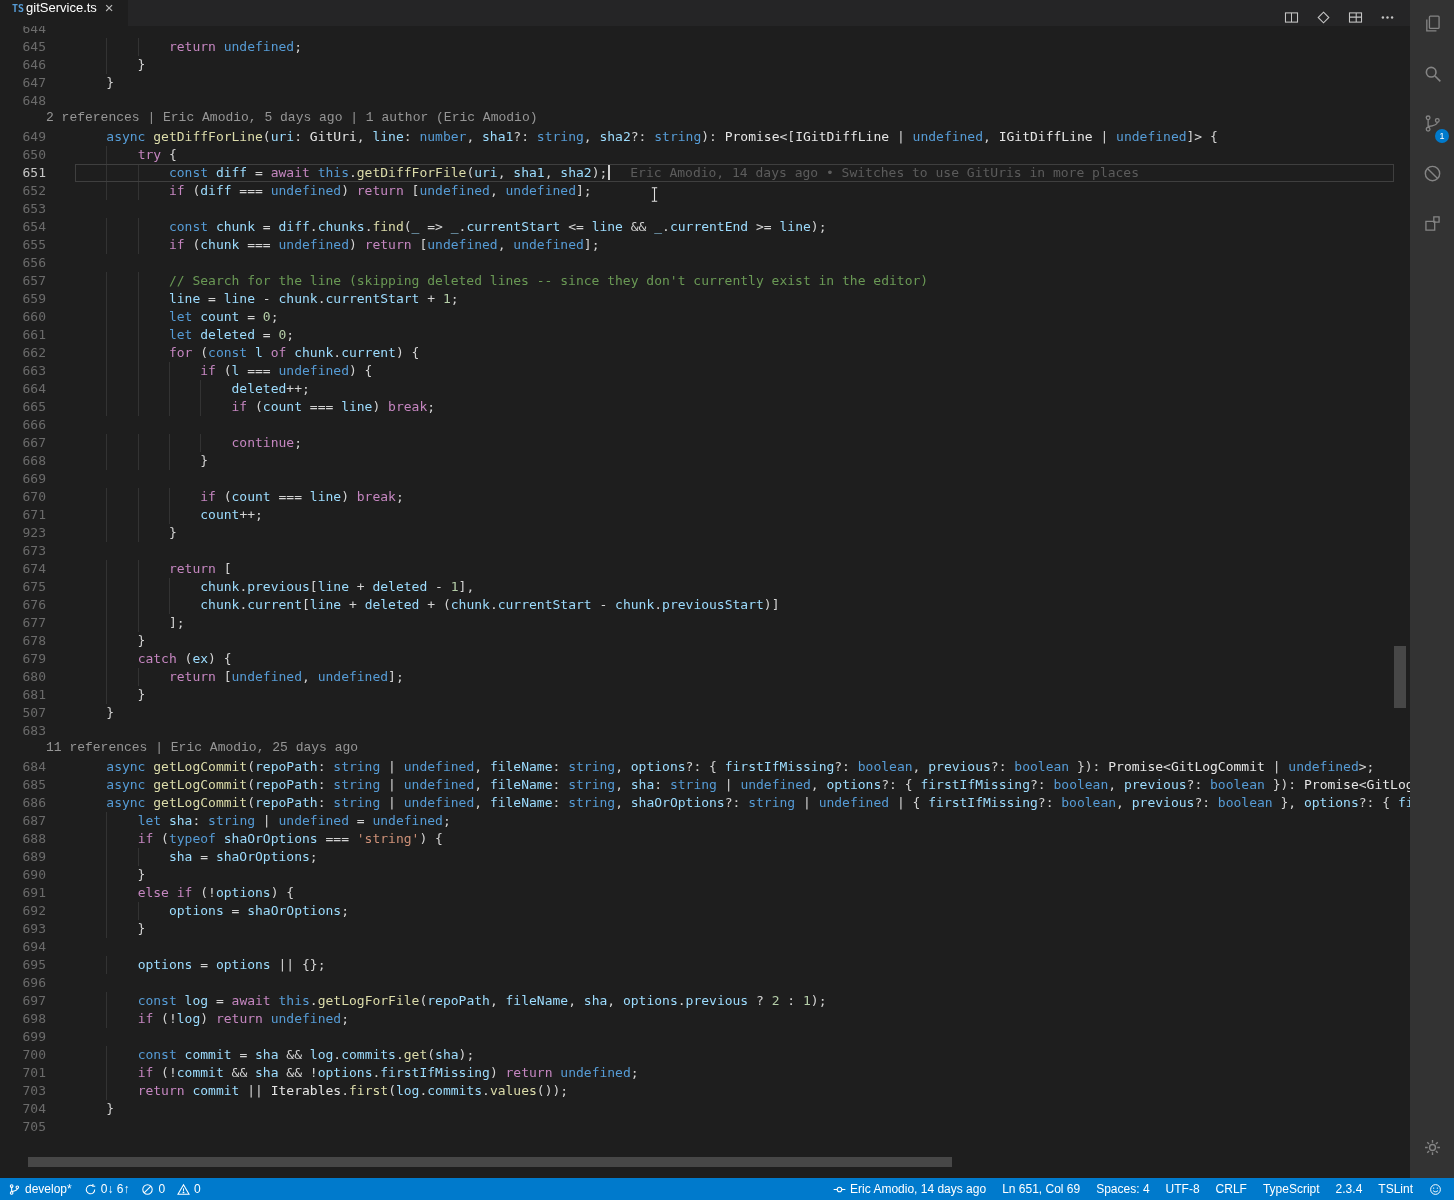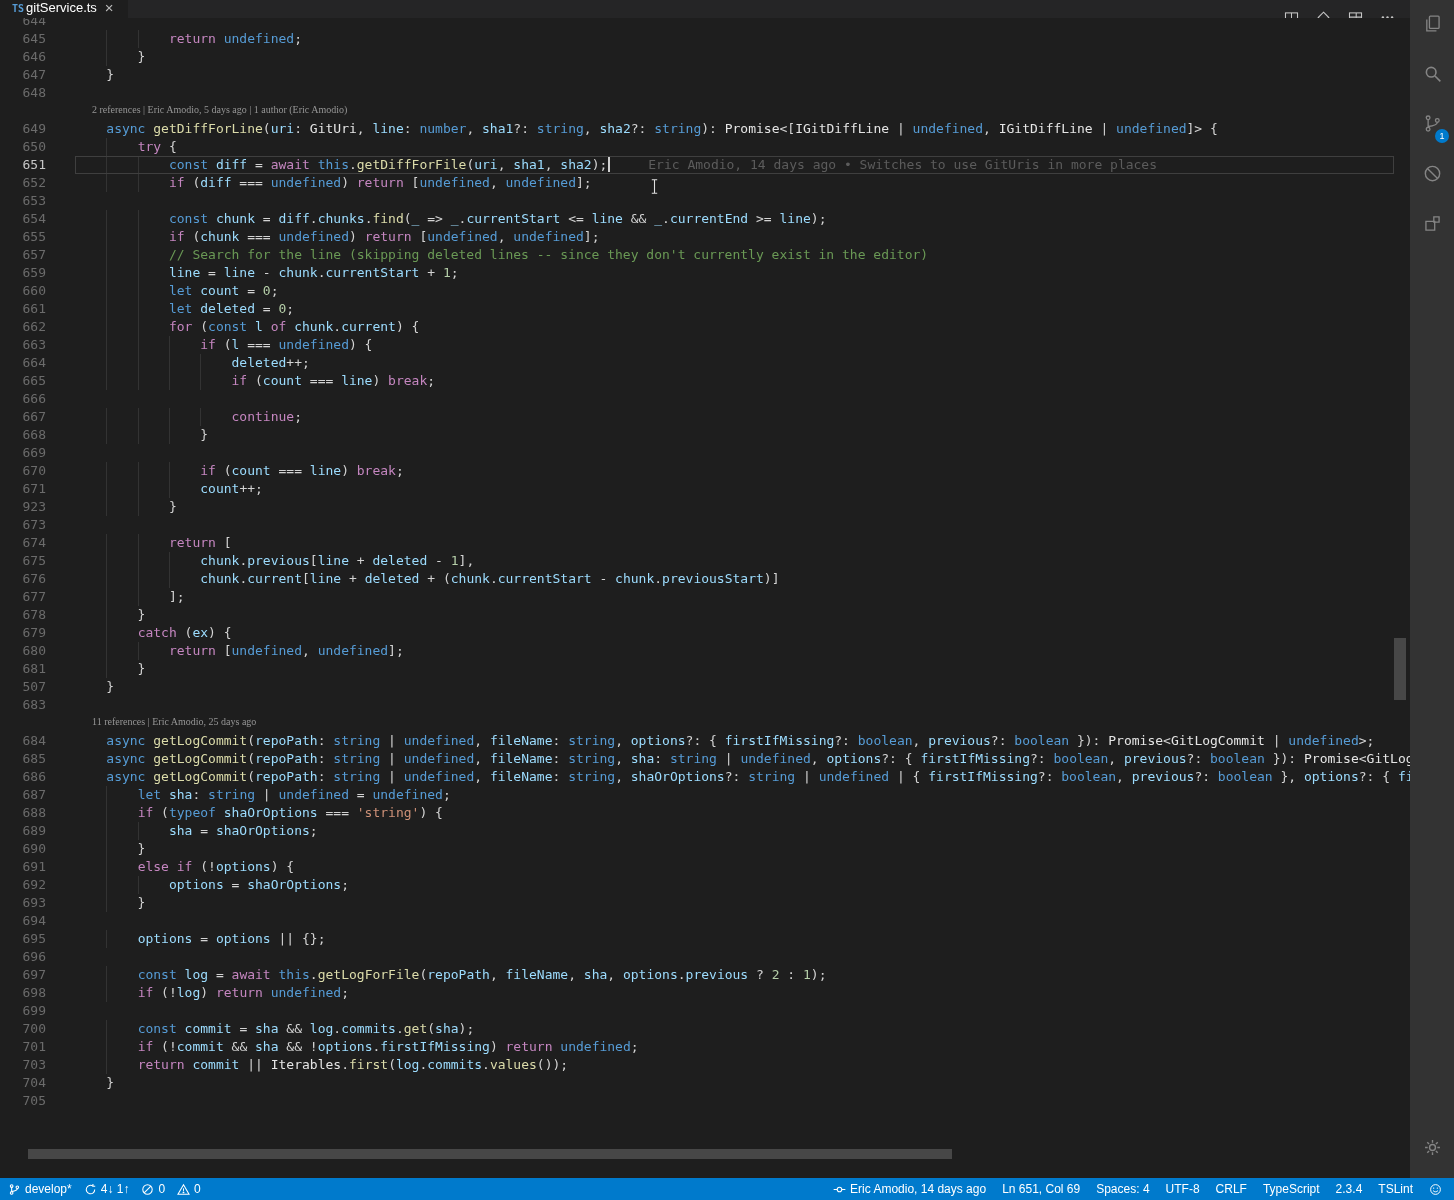--- a/index.html
+++ b/index.html
@@ -17,32 +17,32 @@
   .taction svg{width:17px;height:17px}
 
   
   .activitybar{position:absolute;left:1410px;top:0;width:44px;height:1178px;background:#333333;display:flex;flex-direction:column;align-items:center}
   .ab-item{width:44px;height:50px;display:flex;align-items:center;justify-content:center;color:#858585;position:relative;cursor:pointer}
   .ab-item svg{width:21px;height:21px}
   .ab-badge{position:absolute;right:5px;bottom:7px;min-width:14px;height:14px;border-radius:8px;background:#007acc;color:#fff;font-size:9px;line-height:14px;text-align:center;padding:0 2px}
   .ab-bottom{margin-top:auto;margin-bottom:4px}
 
   
-  .editor{position:absolute;left:0;top:18px;width:1410px;height:1143px;overflow:hidden;background:#1e1e1e;
+  .editor{position:absolute;left:0;top:26px;width:1410px;height:1143px;overflow:hidden;background:#1e1e1e;
           font-family:"DejaVu Sans Mono",monospace;font-size:13px;line-height:18px;color:#d4d4d4}
   .rows{margin-top:-6px;position:relative}
   .row{height:18px;white-space:pre;position:relative}
   .ln{display:inline-block;width:46px;text-align:right;color:#6b6b6b;margin-right:29px}
   .row.cur .ln{color:#c6c6c6}
   .cur-box{position:absolute;left:75px;right:16px;top:0;height:18px;border:1px solid #3f3f3f;pointer-events:none}
   .guide{position:absolute;top:0;width:1px;height:18px;background:#333333}
-  .codelens-row{height:18px;display:flex;align-items:flex-end;padding-left:92px;padding-bottom:1px;
-                font-family:Liberation Serif, serif;font-size:10px;color:#969696;cursor:pointer}
+  .codelens-row{height:18px;display:flex;align-items:flex-end;padding-left:46px;padding-bottom:1px;
+                font-family:Liberation Mono, monospace;font-size:13px;color:#969696;cursor:pointer}
   .caret{display:inline-block;width:2px;height:15px;background:#cfcfcf;vertical-align:-3px;margin-left:1px}
-  .blame{color:#5c5c5c;margin-left:38px}
+  .blame{color:#5c5c5c;margin-left:20px}
   .tk-kw{color:#569cd6}.tk-ct{color:#c586c0}.tk-ty{color:#e5e5e5}.tk-fn{color:#dcdcaa}.tk-vr{color:#9cdcfe}
   .tk-cm{color:#6a9955}.tk-nm{color:#b5cea8}.tk-st{color:#ce9178}.tk-pl{color:#d4d4d4}
   .vscroll{position:absolute;left:1394px;top:620px;width:12px;height:62px;background:rgba(121,121,121,.45)}
   .hscroll{position:absolute;left:28px;top:1131px;width:924px;height:10px;background:rgba(121,121,121,.45)}
   .ibeam{position:absolute;left:650px;top:160px;pointer-events:none}
   .ibeam svg{width:9px;height:17px}
 
   
   .statusbar{position:absolute;left:0;top:1178px;width:1454px;height:22px;background:#007acc;color:#ffffff;
              display:flex;align-items:center;font-size:12px;padding:0 8px}
@@ -98,20 +98,21 @@
         <div class="row"><span class="ln">647</span><span class="codetext"><span class="tk-pl">    }</span></span></div>
         <div class="row"><span class="ln">648</span><span class="codetext"></span></div>
         <div class="codelens-row">2 references | Eric Amodio, 5 days ago | 1 author (Eric Amodio)</div>
         <div class="row"><span class="ln">649</span><span class="codetext"><span class="tk-pl">    </span><span class="tk-kw">async</span><span class="tk-pl"> </span><span class="tk-fn">getDiffForLine</span><span class="tk-pl">(</span><span class="tk-vr">uri</span><span class="tk-pl">: </span><span class="tk-ty">GitUri</span><span class="tk-pl">, </span><span class="tk-vr">line</span><span class="tk-pl">: </span><span class="tk-kw">number</span><span class="tk-pl">, </span><span class="tk-vr">sha1</span><span class="tk-pl">?: </span><span class="tk-kw">string</span><span class="tk-pl">, </span><span class="tk-vr">sha2</span><span class="tk-pl">?: </span><span class="tk-kw">string</span><span class="tk-pl">): </span><span class="tk-ty">Promise</span><span class="tk-pl">&lt;[</span><span class="tk-ty">IGitDiffLine</span><span class="tk-pl"> | </span><span class="tk-kw">undefined</span><span class="tk-pl">, </span><span class="tk-ty">IGitDiffLine</span><span class="tk-pl"> | </span><span class="tk-kw">undefined</span><span class="tk-pl">]&gt; {</span></span></div>
         <div class="row"><span class="ln">650</span><span class="guide" style="left: 106.298px;"></span><span class="codetext"><span class="tk-pl">        </span><span class="tk-ct">try</span><span class="tk-pl"> {</span></span></div>
         <div class="row cur"><span class="ln">651</span><span class="guide" style="left: 106.298px;"></span><span class="guide" style="left: 137.596px;"></span><span class="codetext"><span class="tk-pl">            </span><span class="tk-kw">const</span><span class="tk-pl"> </span><span class="tk-vr">diff</span><span class="tk-pl"> = </span><span class="tk-ct">await</span><span class="tk-pl"> </span><span class="tk-kw">this</span><span class="tk-pl">.</span><span class="tk-fn">getDiffForFile</span><span class="tk-pl">(</span><span class="tk-vr">uri</span><span class="tk-pl">, </span><span class="tk-vr">sha1</span><span class="tk-pl">, </span><span class="tk-vr">sha2</span><span class="tk-pl">);</span></span><span class="caret"></span><span class="blame">Eric Amodio, 14 days ago • Switches to use GitUris in more places</span><div class="cur-box"></div></div>
         <div class="row"><span class="ln">652</span><span class="guide" style="left: 106.298px;"></span><span class="guide" style="left: 137.596px;"></span><span class="codetext"><span class="tk-pl">            </span><span class="tk-ct">if</span><span class="tk-pl"> (</span><span class="tk-vr">diff</span><span class="tk-pl"> === </span><span class="tk-kw">undefined</span><span class="tk-pl">) </span><span class="tk-ct">return</span><span class="tk-pl"> [</span><span class="tk-kw">undefined</span><span class="tk-pl">, </span><span class="tk-kw">undefined</span><span class="tk-pl">];</span></span></div>
         <div class="row"><span class="ln">653</span><span class="codetext"></span></div>
         <div class="row"><span class="ln">654</span><span class="guide" style="left: 106.298px;"></span><span class="guide" style="left: 137.596px;"></span><span class="codetext"><span class="tk-pl">            </span><span class="tk-kw">const</span><span class="tk-pl"> </span><span class="tk-vr">chunk</span><span class="tk-pl"> = </span><span class="tk-vr">diff</span><span class="tk-pl">.</span><span class="tk-vr">chunks</span><span class="tk-pl">.</span><span class="tk-fn">find</span><span class="tk-pl">(</span><span class="tk-vr">_</span><span class="tk-pl"> =&gt; </span><span class="tk-vr">_</span><span class="tk-pl">.</span><span class="tk-vr">currentStart</span><span class="tk-pl"> &lt;= </span><span class="tk-vr">line</span><span class="tk-pl"> &amp;&amp; </span><span class="tk-vr">_</span><span class="tk-pl">.</span><span class="tk-vr">currentEnd</span><span class="tk-pl"> &gt;= </span><span class="tk-vr">line</span><span class="tk-pl">);</span></span></div>
         <div class="row"><span class="ln">655</span><span class="guide" style="left: 106.298px;"></span><span class="guide" style="left: 137.596px;"></span><span class="codetext"><span class="tk-pl">            </span><span class="tk-ct">if</span><span class="tk-pl"> (</span><span class="tk-vr">chunk</span><span class="tk-pl"> === </span><span class="tk-kw">undefined</span><span class="tk-pl">) </span><span class="tk-ct">return</span><span class="tk-pl"> [</span><span class="tk-kw">undefined</span><span class="tk-pl">, </span><span class="tk-kw">undefined</span><span class="tk-pl">];</span></span></div>
+        <div class="row"><span class="ln">656</span><span class="codetext"></span></div>
         <div class="row"><span class="ln">657</span><span class="guide" style="left: 106.298px;"></span><span class="guide" style="left: 137.596px;"></span><span class="codetext"><span class="tk-pl">            </span><span class="tk-cm">// Search for the line (skipping deleted lines -- since they don't currently exist in the editor)</span></span></div>
         <div class="row"><span class="ln">659</span><span class="guide" style="left: 106.298px;"></span><span class="guide" style="left: 137.596px;"></span><span class="codetext"><span class="tk-pl">            </span><span class="tk-vr">line</span><span class="tk-pl"> = </span><span class="tk-vr">line</span><span class="tk-pl"> - </span><span class="tk-vr">chunk</span><span class="tk-pl">.</span><span class="tk-vr">currentStart</span><span class="tk-pl"> + </span><span class="tk-nm">1</span><span class="tk-pl">;</span></span></div>
         <div class="row"><span class="ln">660</span><span class="guide" style="left: 106.298px;"></span><span class="guide" style="left: 137.596px;"></span><span class="codetext"><span class="tk-pl">            </span><span class="tk-kw">let</span><span class="tk-pl"> </span><span class="tk-vr">count</span><span class="tk-pl"> = </span><span class="tk-nm">0</span><span class="tk-pl">;</span></span></div>
         <div class="row"><span class="ln">661</span><span class="guide" style="left: 106.298px;"></span><span class="guide" style="left: 137.596px;"></span><span class="codetext"><span class="tk-pl">            </span><span class="tk-kw">let</span><span class="tk-pl"> </span><span class="tk-vr">deleted</span><span class="tk-pl"> = </span><span class="tk-nm">0</span><span class="tk-pl">;</span></span></div>
         <div class="row"><span class="ln">662</span><span class="guide" style="left: 106.298px;"></span><span class="guide" style="left: 137.596px;"></span><span class="codetext"><span class="tk-pl">            </span><span class="tk-ct">for</span><span class="tk-pl"> (</span><span class="tk-kw">const</span><span class="tk-pl"> </span><span class="tk-vr">l</span><span class="tk-pl"> </span><span class="tk-ct">of</span><span class="tk-pl"> </span><span class="tk-vr">chunk</span><span class="tk-pl">.</span><span class="tk-vr">current</span><span class="tk-pl">) {</span></span></div>
         <div class="row"><span class="ln">663</span><span class="guide" style="left: 106.298px;"></span><span class="guide" style="left: 137.596px;"></span><span class="guide" style="left: 168.894px;"></span><span class="codetext"><span class="tk-pl">                </span><span class="tk-ct">if</span><span class="tk-pl"> (</span><span class="tk-vr">l</span><span class="tk-pl"> === </span><span class="tk-kw">undefined</span><span class="tk-pl">) {</span></span></div>
         <div class="row"><span class="ln">664</span><span class="guide" style="left: 106.298px;"></span><span class="guide" style="left: 137.596px;"></span><span class="guide" style="left: 168.894px;"></span><span class="guide" style="left: 200.192px;"></span><span class="codetext"><span class="tk-pl">                    </span><span class="tk-vr">deleted</span><span class="tk-pl">++;</span></span></div>
         <div class="row"><span class="ln">665</span><span class="guide" style="left: 106.298px;"></span><span class="guide" style="left: 137.596px;"></span><span class="guide" style="left: 168.894px;"></span><span class="guide" style="left: 200.192px;"></span><span class="codetext"><span class="tk-pl">                    </span><span class="tk-ct">if</span><span class="tk-pl"> (</span><span class="tk-vr">count</span><span class="tk-pl"> === </span><span class="tk-vr">line</span><span class="tk-pl">) </span><span class="tk-ct">break</span><span class="tk-pl">;</span></span></div>
         <div class="row"><span class="ln">666</span><span class="codetext"></span></div>
         <div class="row"><span class="ln">667</span><span class="guide" style="left: 106.298px;"></span><span class="guide" style="left: 137.596px;"></span><span class="guide" style="left: 168.894px;"></span><span class="guide" style="left: 200.192px;"></span><span class="codetext"><span class="tk-pl">                    </span><span class="tk-ct">continue</span><span class="tk-pl">;</span></span></div>
@@ -216,21 +217,21 @@
           </span>
           <span>develop*</span>
         </div>
         <div class="sb-item">
           <span>
             <svg viewBox="0 0 16 16" fill="none" stroke="currentColor" stroke-width="1.3">
               <path d="M13.2 8A5.2 5.2 0 1 1 11 3.8"></path>
               <path d="M11 1.2v2.8h2.8"></path>
             </svg>
           </span>
-          <span>4↓ 1↑</span>
+          <span>0↓ 6↑</span>
         </div>
         <div class="sb-item">
           <span>
             <svg viewBox="0 0 16 16" fill="none" stroke="currentColor" stroke-width="1.3">
               <circle cx="8" cy="8" r="5.8"></circle>
               <path d="M3.9 12.1L12.1 3.9"></path>
             </svg>
           </span>
           <span>0</span>
         </div>

